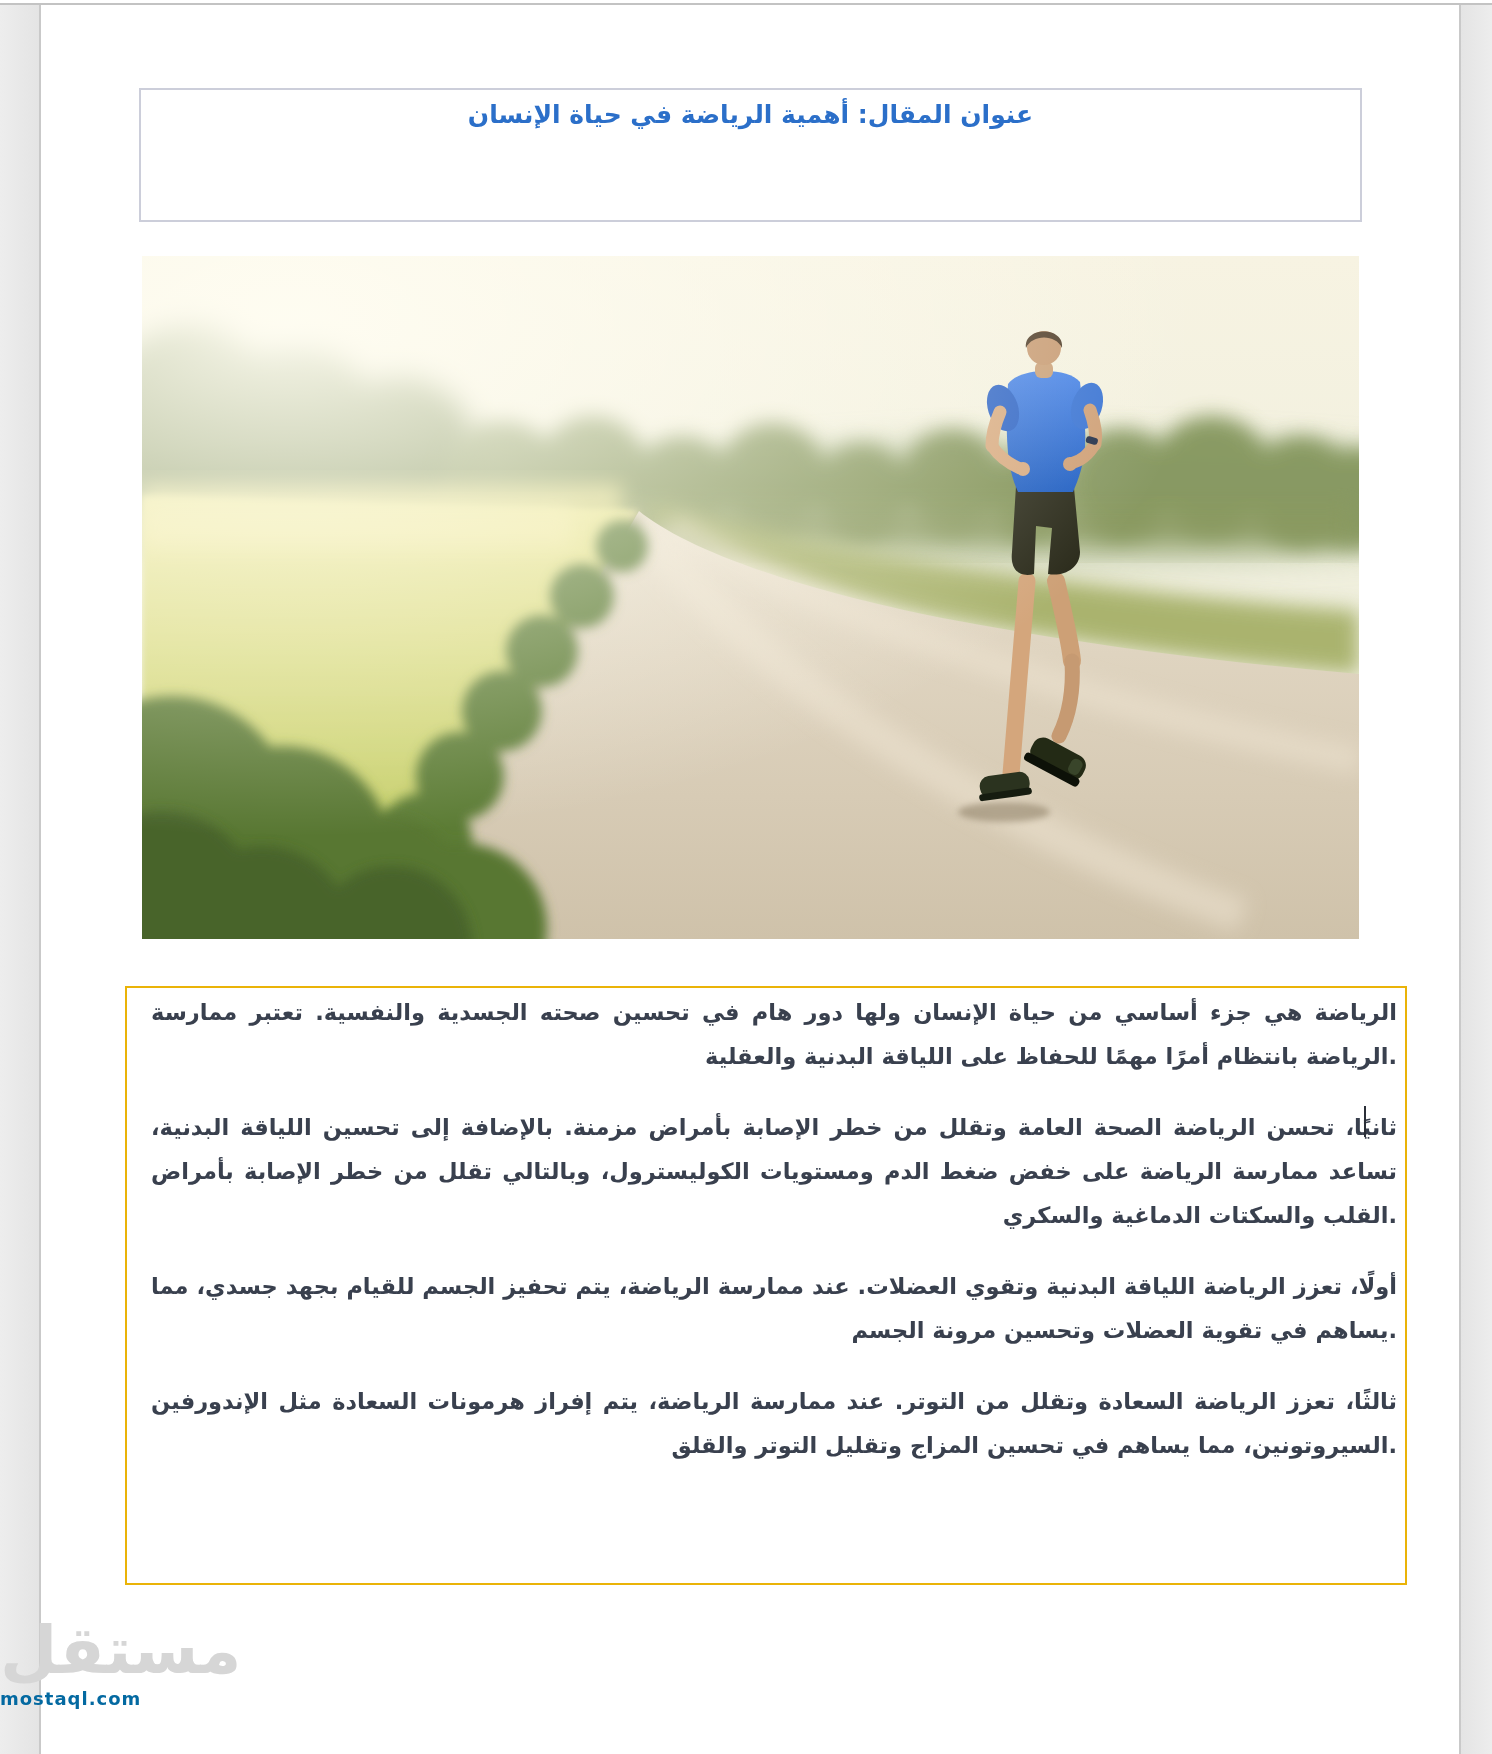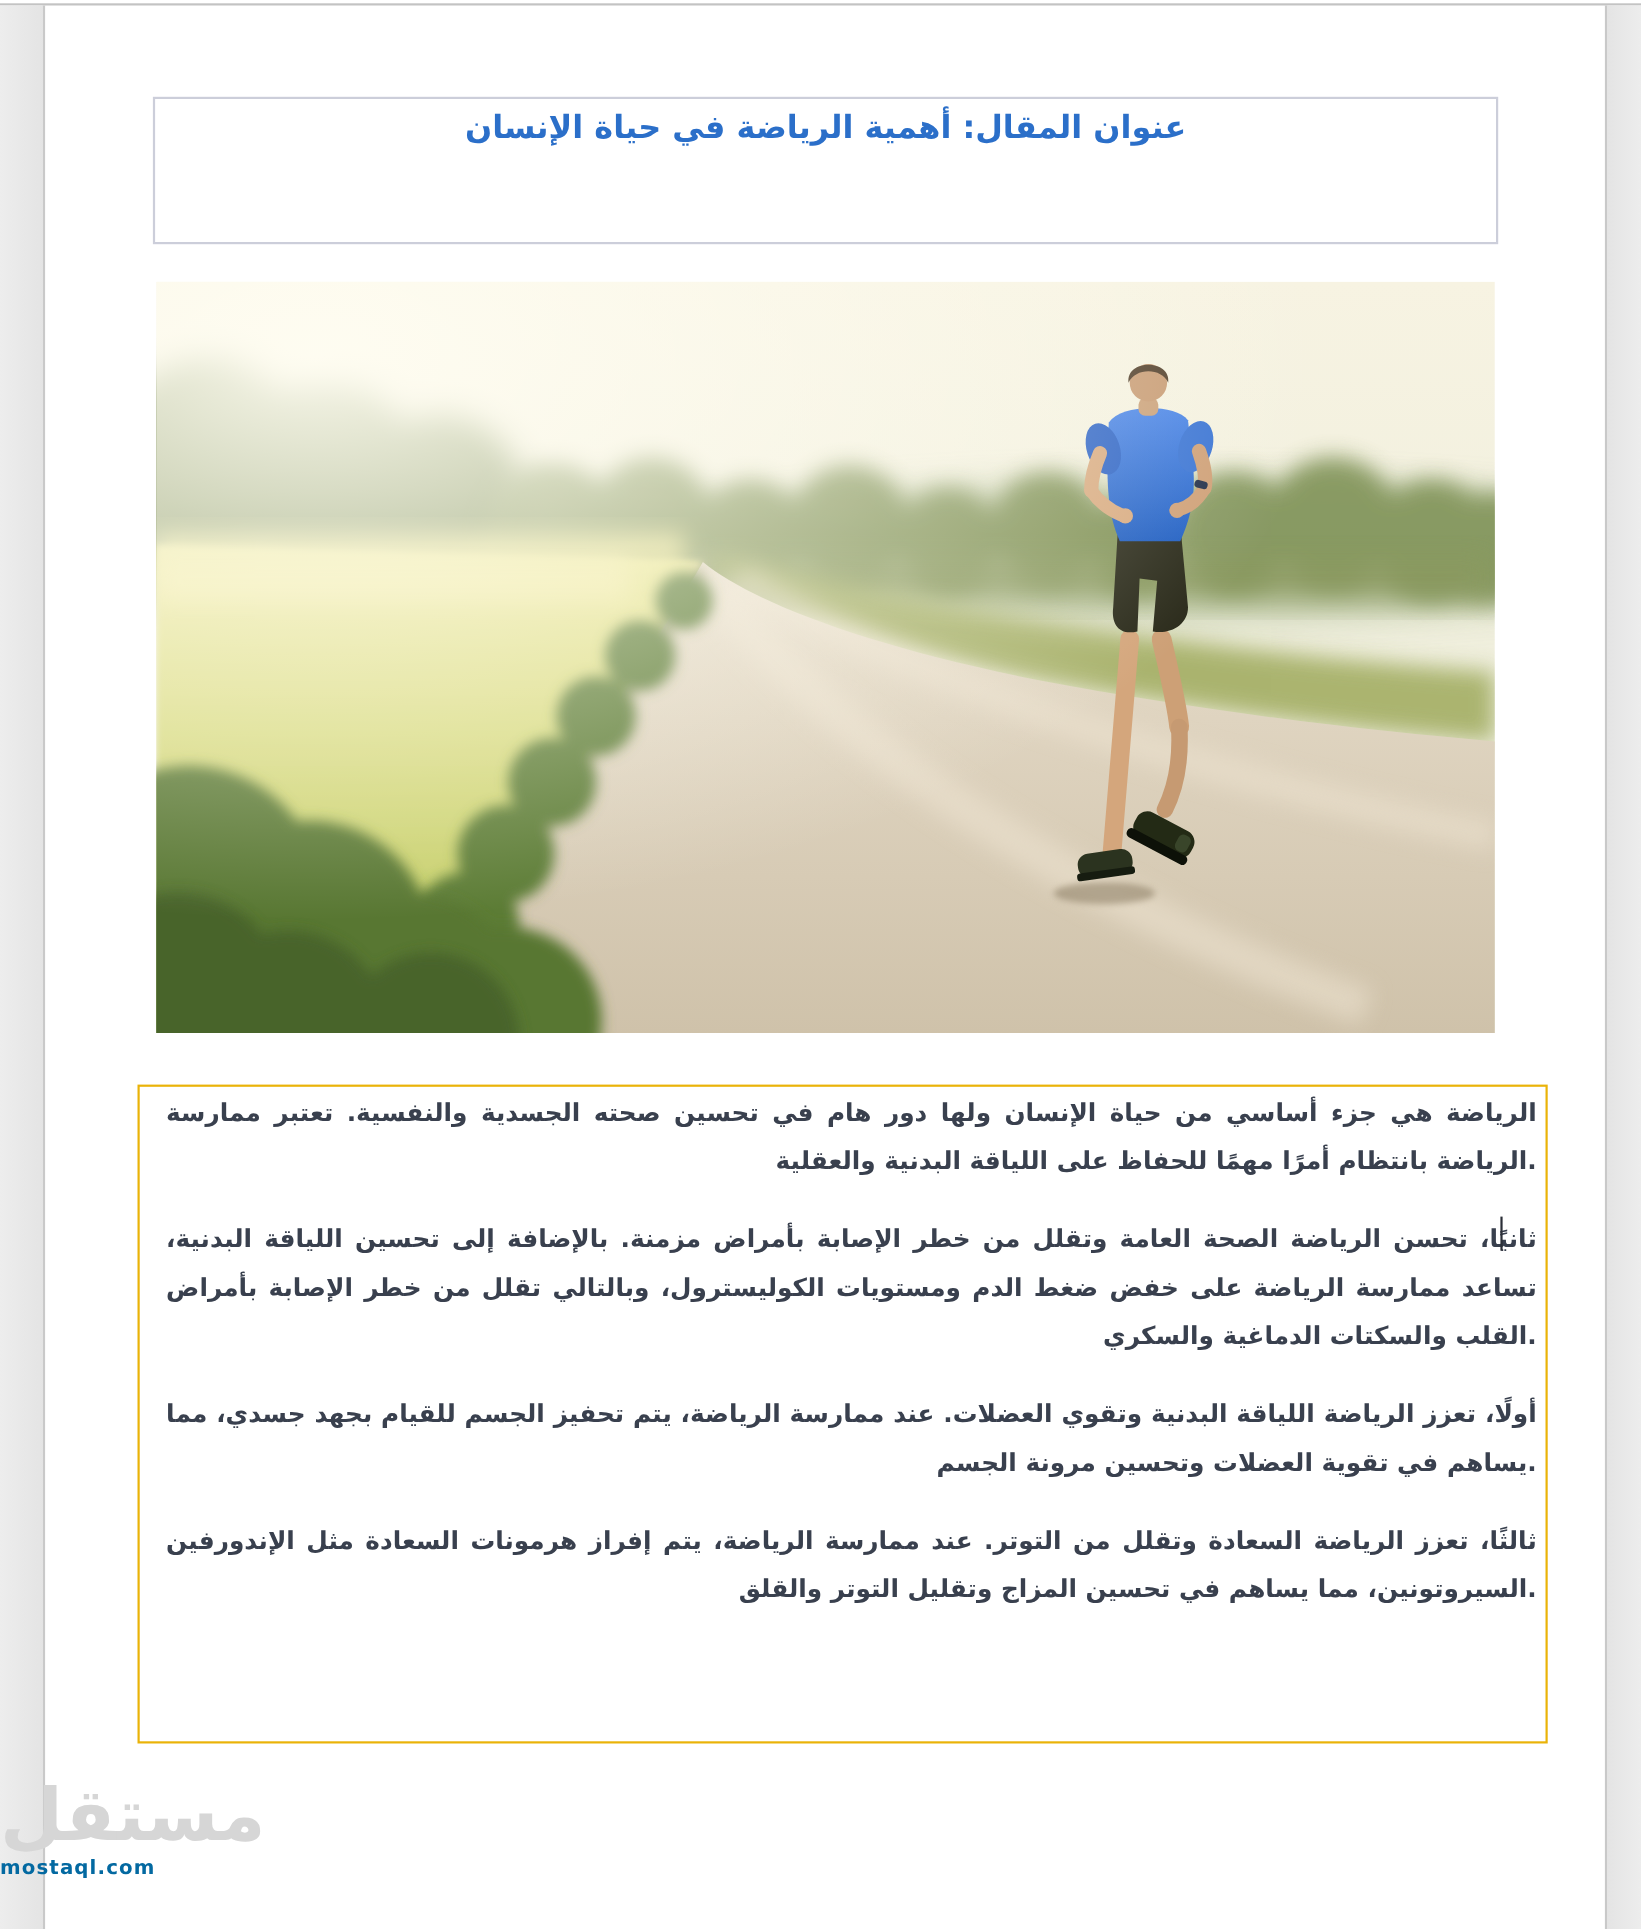--- a/index.html
+++ b/index.html
@@ -13,21 +13,21 @@
   .edge-left{left:0;width:39px;background:linear-gradient(to right,#ededed,#e4e4e4);border-right:2px solid #c9c9c9;}
   .edge-right{right:0;width:31px;background:linear-gradient(to left,#ededed,#e4e4e4);border-left:2px solid #c9c9c9;}
 
   
   .title-box{
     position:absolute;left:139px;top:88px;width:1219px;height:130px;
     border:2px solid #ccceda;background:#ffffff;box-sizing:content-box;
   }
   .title-box h1{
     margin:0;padding-top:8px;text-align:center;direction:rtl;
-    font-size:29px;line-height:34px;font-weight:bold;color:#2b6fc9;
+    font-size:25px;line-height:34px;font-weight:bold;color:#2b6fc9;
   }
 
   
   .photo{position:absolute;left:142px;top:256px;width:1217px;height:683px;overflow:hidden;}
   .photo svg{display:block;}
 
   
   .text-box{
     position:absolute;left:125px;top:986px;width:1246px;height:593px;
     border:2px solid #eab308;background:#ffffff;overflow:hidden;

